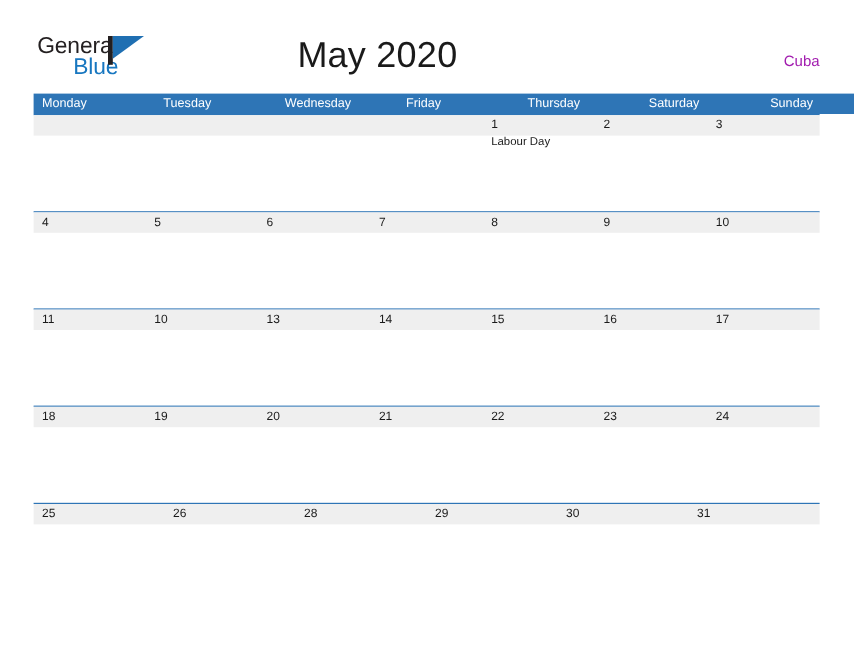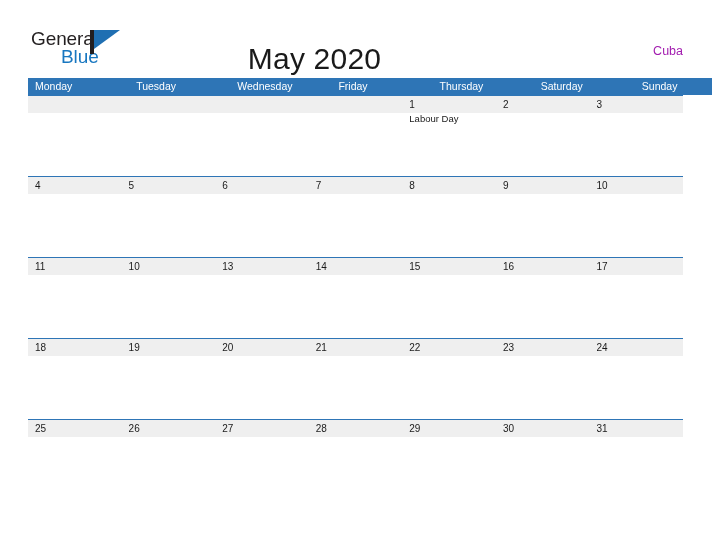--- a/index.html
+++ b/index.html
@@ -79,21 +79,21 @@
     top: 0;
     width: 0;
     height: 0;
     border-top: 19px solid #1f6fb2;
     border-right: 26px solid transparent;
   }
 
   .title {
     position: absolute;
     left: 0;
-    top: 42px;
+    top: 30px;
     width: 629px;
     text-align: center;
     font-size: 30px;
     color: #1a1a1a;
     font-family: "Liberation Sans", sans-serif;
     letter-spacing: 0.2px;
   }
 
   .country {
     position: absolute;
@@ -361,21 +361,20 @@
             <div class="event-text"></div>
           </div>
       </div>
     </div>
 
     <div class="week">
       <div class="week-rule"></div>
       <div class="date-band">
         <div class="date-cell">25</div>
         <div class="date-cell">26</div>
-        <div class="date-cell">27</div>
         <div class="date-cell">28</div>
         <div class="date-cell">29</div>
         <div class="date-cell">30</div>
         <div class="date-cell">31</div>
       </div>
       <div class="event-band">
         <div class="event-cell">
             <div class="event-text"></div>
           </div>
         <div class="event-cell">

